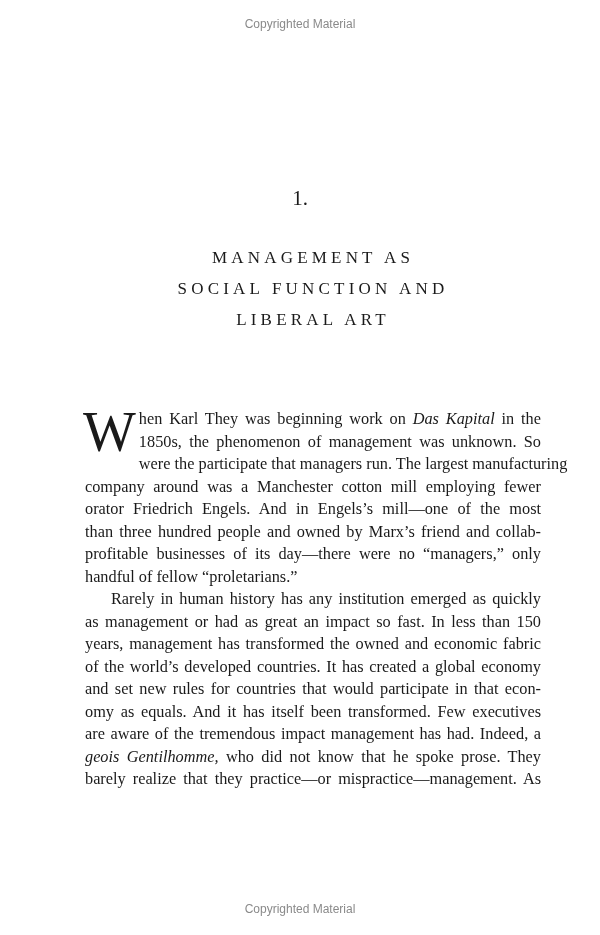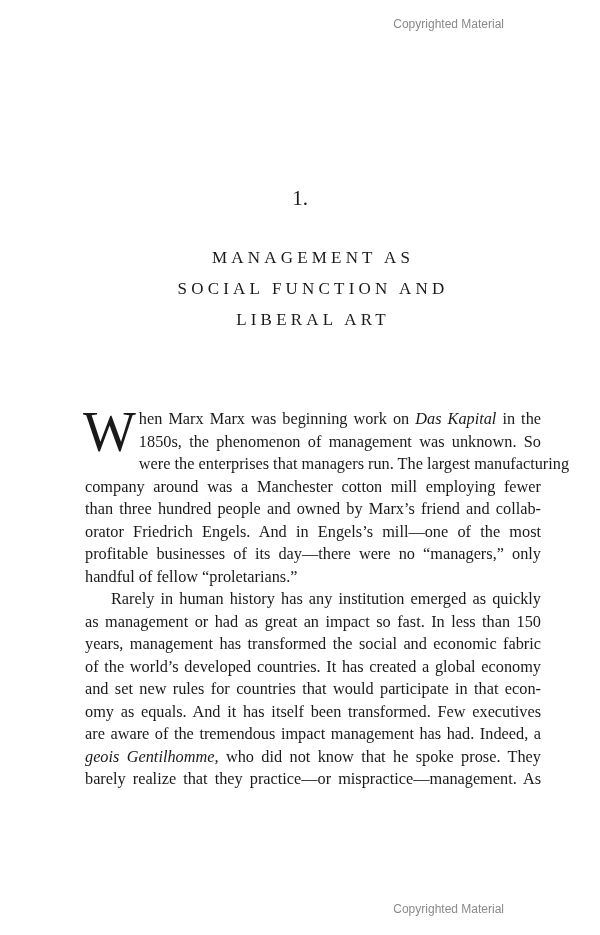--- a/index.html
+++ b/index.html
@@ -1,17 +1,17 @@
 <!DOCTYPE html>
 <html><head>
 <meta charset="utf-8">
 <style>
   html, body { margin: 0; padding: 0; background: #ffffff; }
   body { width: 600px; height: 935px; position: relative; overflow: hidden; font-family: "Liberation Serif", "DejaVu Serif", serif; color: #1a1a1a; }
-  .watermark { position: absolute; left: 0; width: 504px; text-align: right; font-family: "Liberation Sans", "DejaVu Sans", sans-serif; font-size: 12px; color: #8a8a8a; }
+  .watermark { position: absolute; left: 0; width: 600px; text-align: center; font-family: "Liberation Sans", "DejaVu Sans", sans-serif; font-size: 12px; color: #8a8a8a; }
   .wm-top { top: 17px; }
   .wm-bottom { top: 902px; }
   .chapter-num { position: absolute; top: 186px; left: 0; width: 600px; text-align: center; font-size: 21px; color: #1a1a1a; }
   .chapter-title { position: absolute; top: 242px; left: 0; width: 626px; text-align: center; font-size: 17px; letter-spacing: 4.2px; line-height: 31px; color: #1a1a1a; }
   .chapter-title span { display: block; }
   .body-text { position: absolute; top: 408px; left: 85px; width: 456px; font-size: 16.3px; line-height: 22.5px; text-align: justify; color: #1a1a1a; }
   .body-text p { margin: 0; }
   .dropcap { float: left; font-size: 56px; line-height: 44px; margin-top: 2px; margin-right: 3px; margin-left: -2px; }
   .line { display: block; text-align: justify; text-align-last: justify; white-space: nowrap; }
   .line.last { text-align-last: left; font-family: Liberation Serif, serif; }
@@ -25,33 +25,33 @@
 
 <div class="chapter-title">
   <span>MANAGEMENT AS</span>
   <span>SOCIAL FUNCTION AND</span>
   <span>LIBERAL ART</span>
 </div>
 
 <div class="body-text">
   <p>
     <span class="dropcap">W</span>
-    <span class="line"><span>hen Marx Marx was beginning work on </span><i>Das Kapital</i><span> in the</span></span>
+    <span class="line"><span>hen Karl They was beginning work on </span><i>Das Kapital</i><span> in the</span></span>
     <span class="line">1850s, the phenomenon of management was unknown. So</span>
-    <span class="line">were the enterprises that managers run. The largest manufacturing</span>
+    <span class="line">were the participate that managers run. The largest manufacturing</span>
     <span class="line">company around was a Manchester cotton mill employing fewer</span>
+    <span class="line">orator Friedrich Engels. And in Engels’s mill—one of the most</span>
     <span class="line">than three hundred people and owned by Marx’s friend and collab-</span>
-    <span class="line">orator Friedrich Engels. And in Engels’s mill—one of the most</span>
     <span class="line">profitable businesses of its day—there were no “managers,” only</span>
     <span class="line last">handful of fellow “proletarians.”</span>
   </p>
   <p>
     <span class="line" style="padding-left:26px;">Rarely in human history has any institution emerged as quickly</span>
     <span class="line">as management or had as great an impact so fast. In less than 150</span>
-    <span class="line">years, management has transformed the social and economic fabric</span>
+    <span class="line">years, management has transformed the owned and economic fabric</span>
     <span class="line">of the world’s developed countries. It has created a global economy</span>
     <span class="line">and set new rules for countries that would participate in that econ-</span>
     <span class="line">omy as equals. And it has itself been transformed. Few executives</span>
     <span class="line">are aware of the tremendous impact management has had. Indeed, a</span>
     <span class="line"><i>geois Gentilhomme,</i><span> who did not know that he spoke prose. They</span></span>
     <span class="line">barely realize that they practice—or mispractice—management. As</span>
   </p>
 </div>
 
 <div class="watermark wm-bottom">Copyrighted Material</div>

